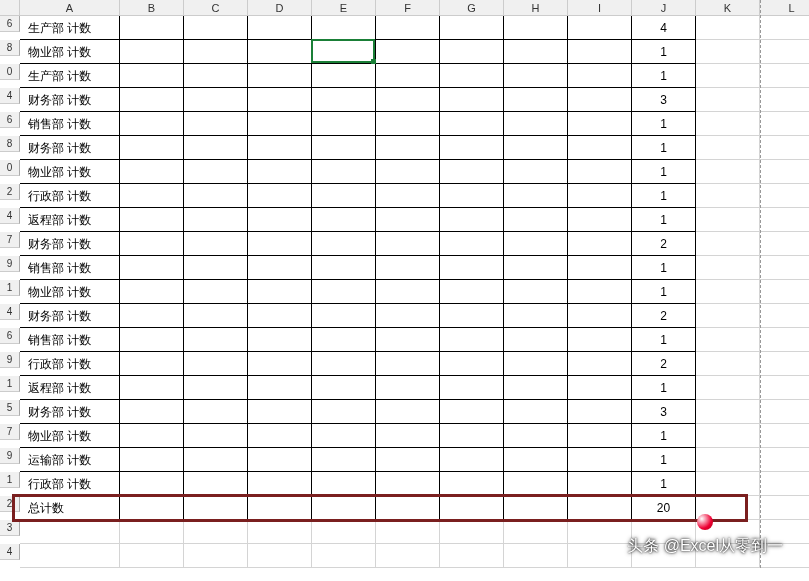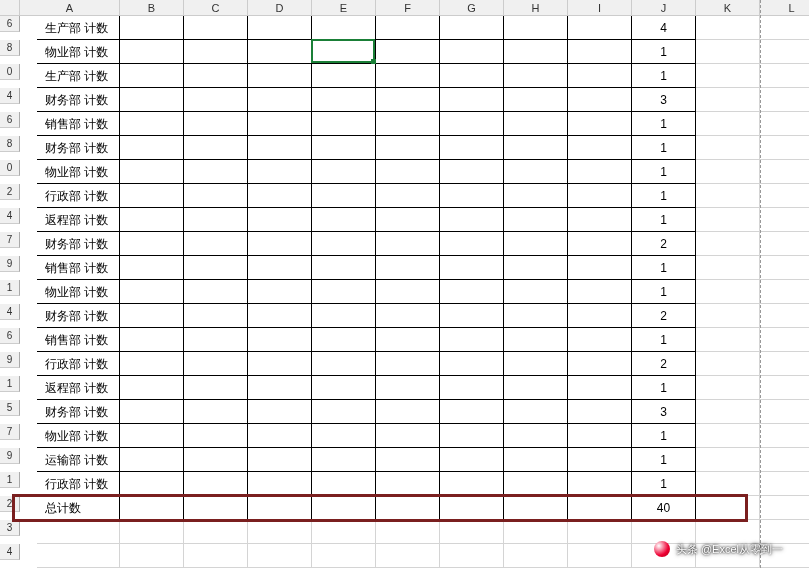--- a/index.html
+++ b/index.html
@@ -40,21 +40,21 @@
     color: #000;
     white-space: nowrap;
     overflow: hidden;
     background: #fff;
   }
   .cell.light {
     border-right: 1px solid #d4d4d4;
     border-bottom: 1px solid #d4d4d4;
   }
   .cell.jcol { text-align: center; }
-  .cell.acol { text-align: left; padding-left: 8px; margin-left: 17px; }
+  .cell.acol { text-align: left; padding-left: 8px; }
   .rowhdr { border-right: 1px solid #aaa; border-bottom: 1px solid #ccc; }
   .dashed-col {
     position: absolute;
     top: 16px;
     width: 0;
     border-left: 1px dashed #999;
   }
   .selection {
     position: absolute;
     border: 2px solid #1a7f37;
@@ -73,26 +73,27 @@
     position: absolute;
     border: 3px solid #7a1f1f;
     pointer-events: none;
     z-index: 4;
   }
   .watermark {
     position: absolute;
     right: 26px;
     bottom: 24px;
     color: #fff;
-    font-size: 11px;
+    font-size: 16px;
     text-shadow: 0 0 4px rgba(0,0,0,.9), 0 0 2px rgba(0,0,0,.9);
     z-index: 10;
     display: flex;
     align-items: center;
     gap: 6px;
+    flex-direction: column;
   }
   .watermark .logo {
     width: 16px;
     height: 16px;
     border-radius: 50%;
     background: radial-gradient(circle at 30% 30%, #fff, #e03 60%, #a01 100%);
   }
 </style>
 </head>
 <body>
@@ -374,21 +375,21 @@
     <div class="rowhdr">2</div>
     <div class="cell acol acol" style="padding-left: 8px;">总计数</div>
     <div class="cell"></div>
     <div class="cell"></div>
     <div class="cell"></div>
     <div class="cell"></div>
     <div class="cell"></div>
     <div class="cell"></div>
     <div class="cell"></div>
     <div class="cell"></div>
-    <div class="cell jcol">40</div>
+    <div class="cell jcol">20</div>
     <div class="cell light"></div>
     <div class="cell light"></div>
     <div class="rowhdr">3</div>
     <div class="cell light acol"></div>
     <div class="cell light"></div>
     <div class="cell light"></div>
     <div class="cell light"></div>
     <div class="cell light"></div>
     <div class="cell light"></div>
     <div class="cell light"></div>

